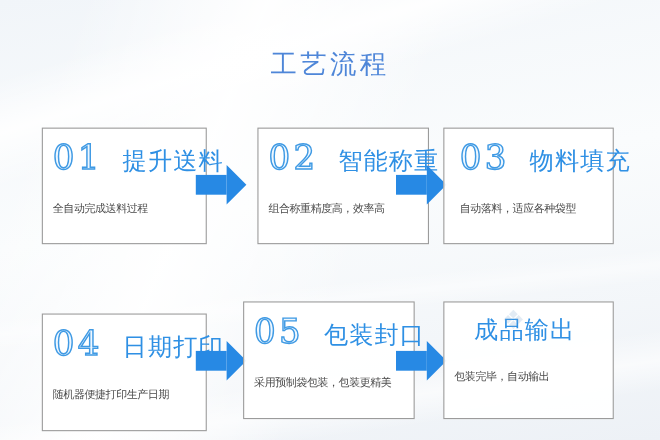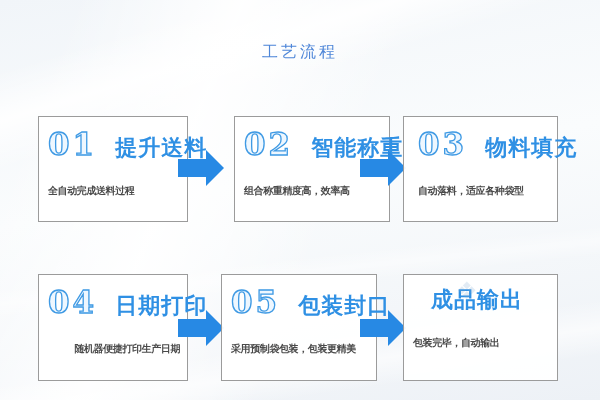--- a/index.html
+++ b/index.html
@@ -14,34 +14,33 @@
   }
   .beam { position:absolute; pointer-events:none;
     background:linear-gradient(to bottom, rgba(255,255,255,0), rgba(255,255,255,.9), rgba(255,255,255,0));
   }
   .beam-1 { width:820px; height:95px; left:-110px; top:-18px; transform:rotate(-17deg); }
   .beam-2 { width:820px; height:55px; left:-80px;  top:338px; transform:rotate(-8deg); opacity:.7; }
   .beam-3 { width:820px; height:30px; left:-60px;  top:252px; transform:rotate(-6deg); opacity:.5; }
 
   .page-title {
     position:absolute; top:42px; left:0; width:100%;
-    text-align:center; font-size:16px; letter-spacing:3px;
+    text-align:center; font-size:24px; letter-spacing:3px;
     color:var(--title-blue,#4e86d8);
   }
 
   .step-card {
     position:absolute; background:rgba(255,255,255,.93);
     border:1px solid var(--box-border,#9b9b9b);
     padding:8px 7px 0;
-    font-weight:bold;
   }
   .s1 { left:38px;  top:116px; width:150px; height:106px; }
   .s2 { left:234px; top:116px; width:156px; height:106px; }
   .s3 { left:403px; top:116px; width:155px; height:106px;padding-left:12px; }
-  .s4 { left:38px;  top:274px; width:150px; height:107px;text-align:right; }
+  .s4 { left:38px;  top:285px; width:150px; height:107px; }
   .s5 { left:221px; top:274px; width:156px; height:107px; }
   .s6 { left:403px; top:274px; width:155px; height:107px; }
 
   .step-head { display:flex; align-items:baseline; margin:2px 0 0 2px; white-space:nowrap; }
   .step-num {
     font-family:"DejaVu Serif","Liberation Serif",serif;
     font-size:31px; line-height:1.15; letter-spacing:3px;
     color:#eef7ff; -webkit-text-stroke:1.3px var(--num-stroke,#3f9ae4);
   }
   .step-title {

